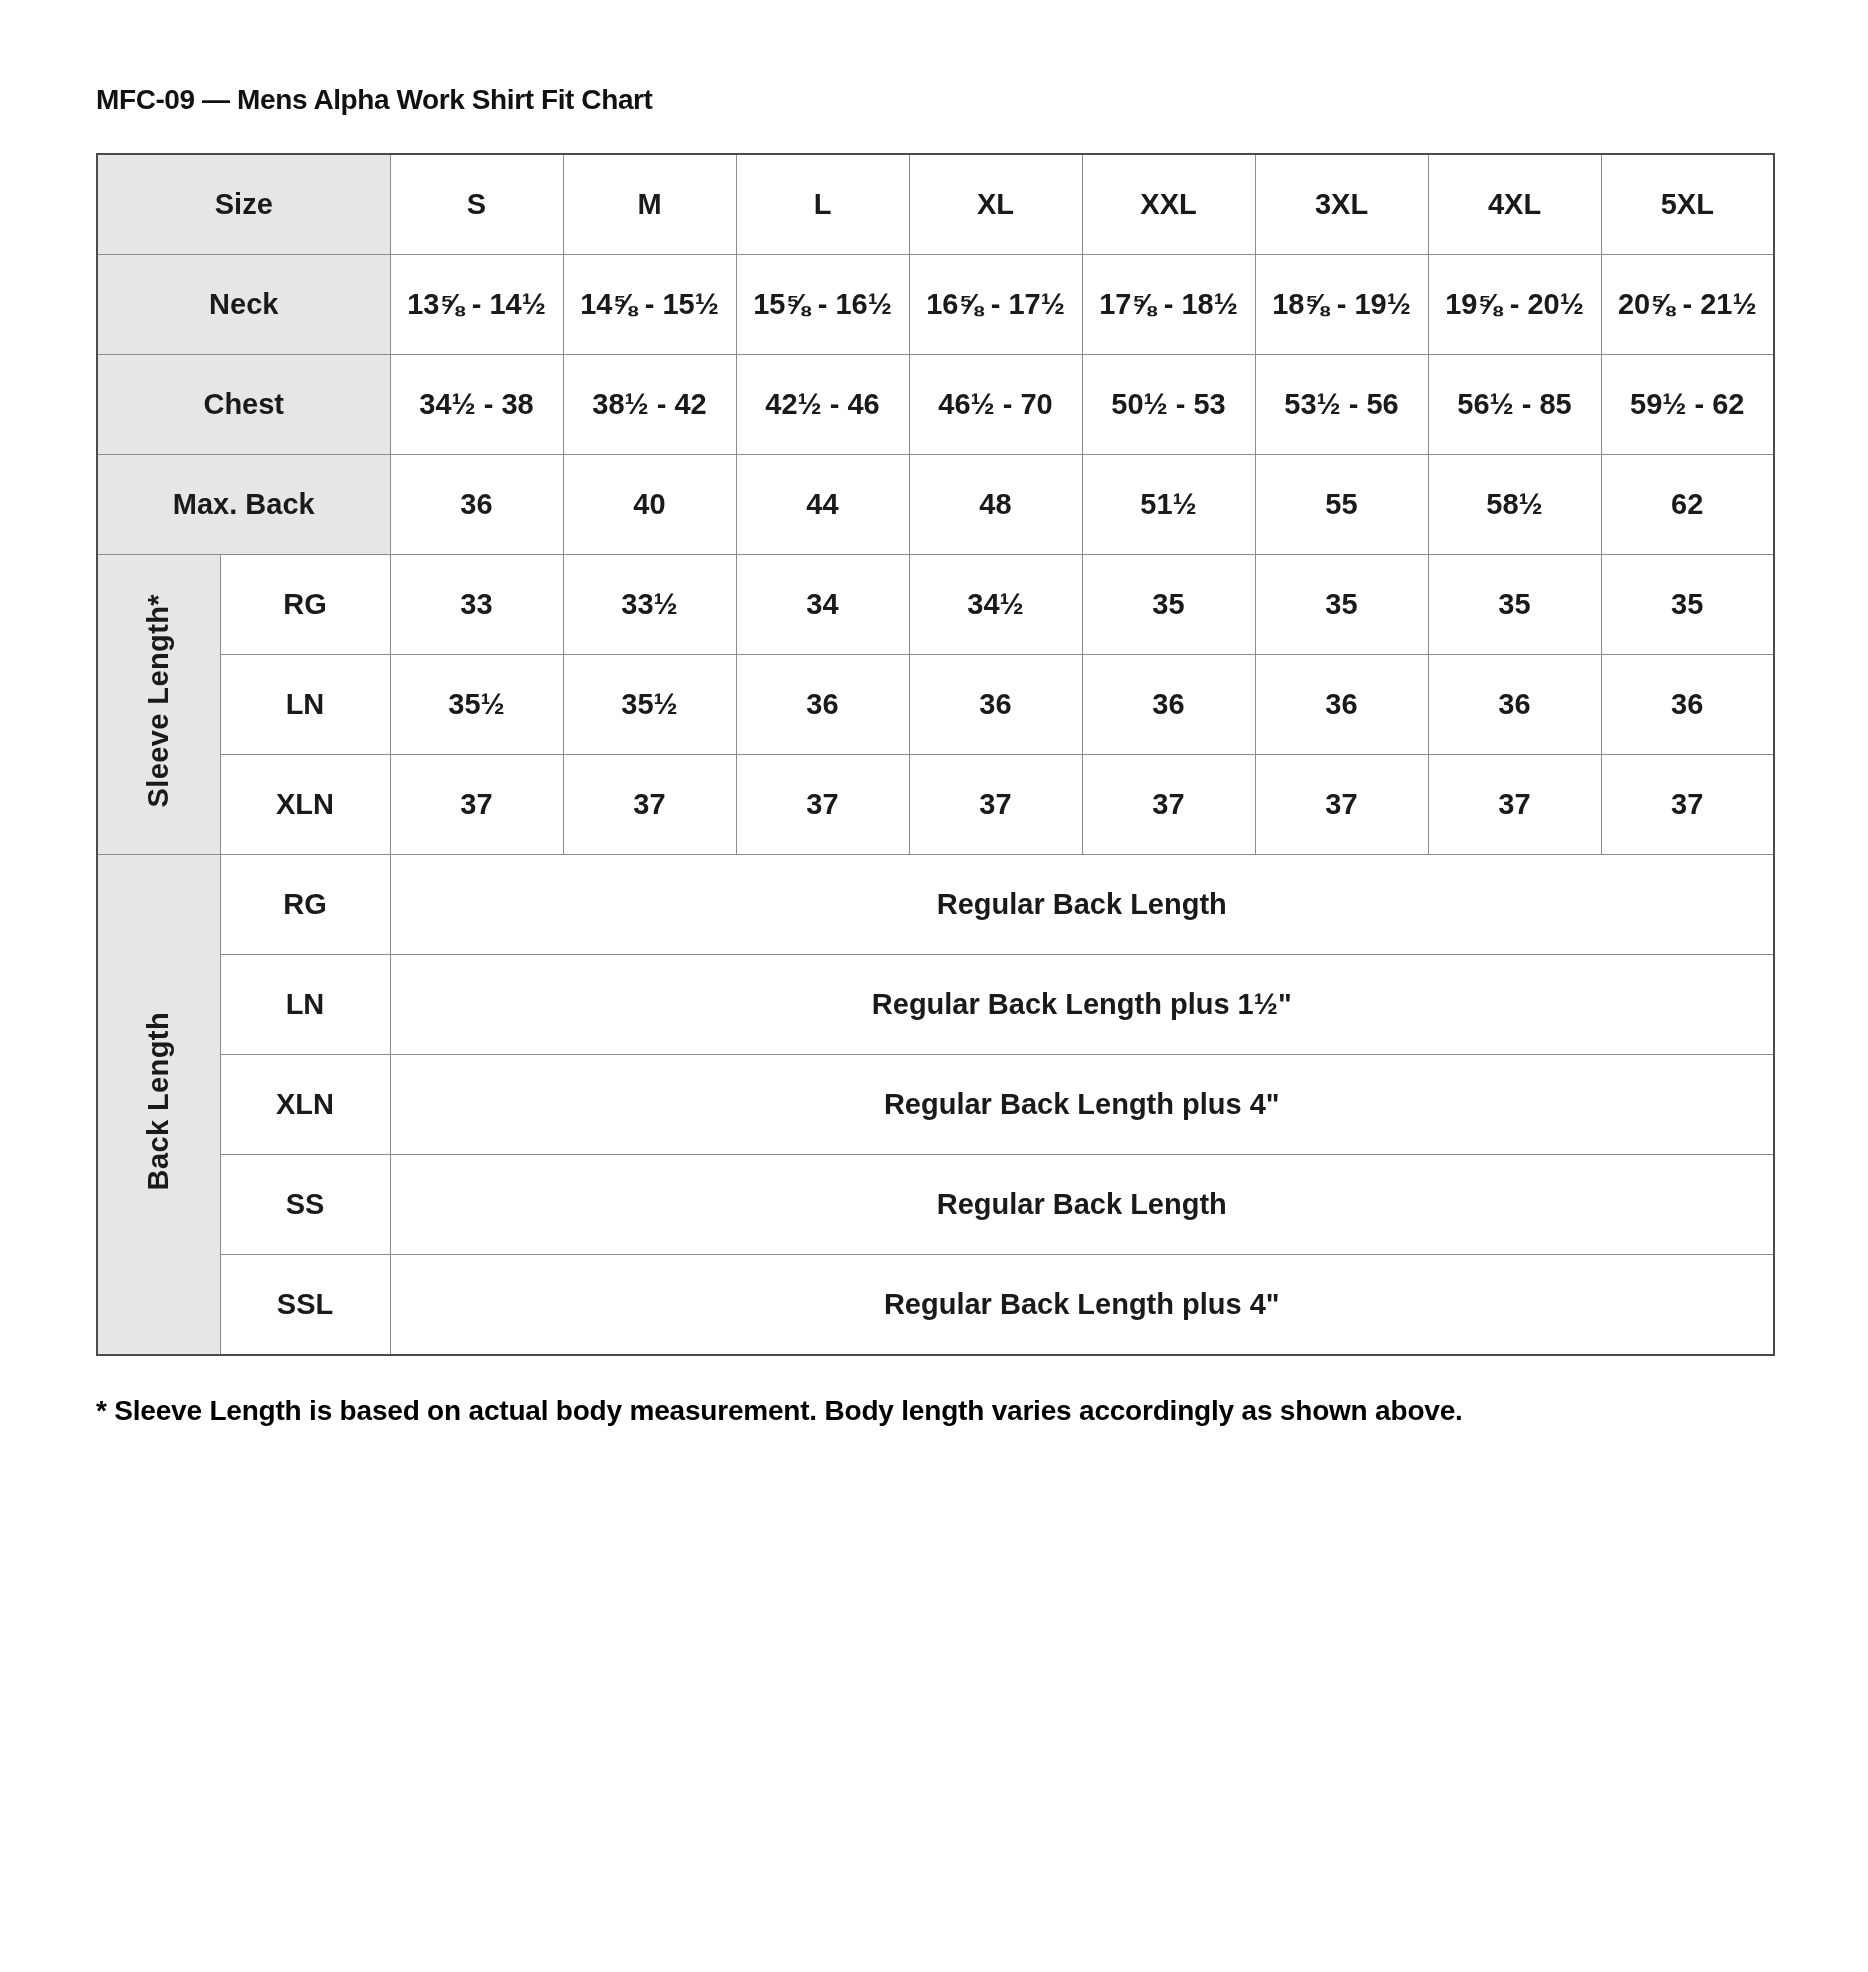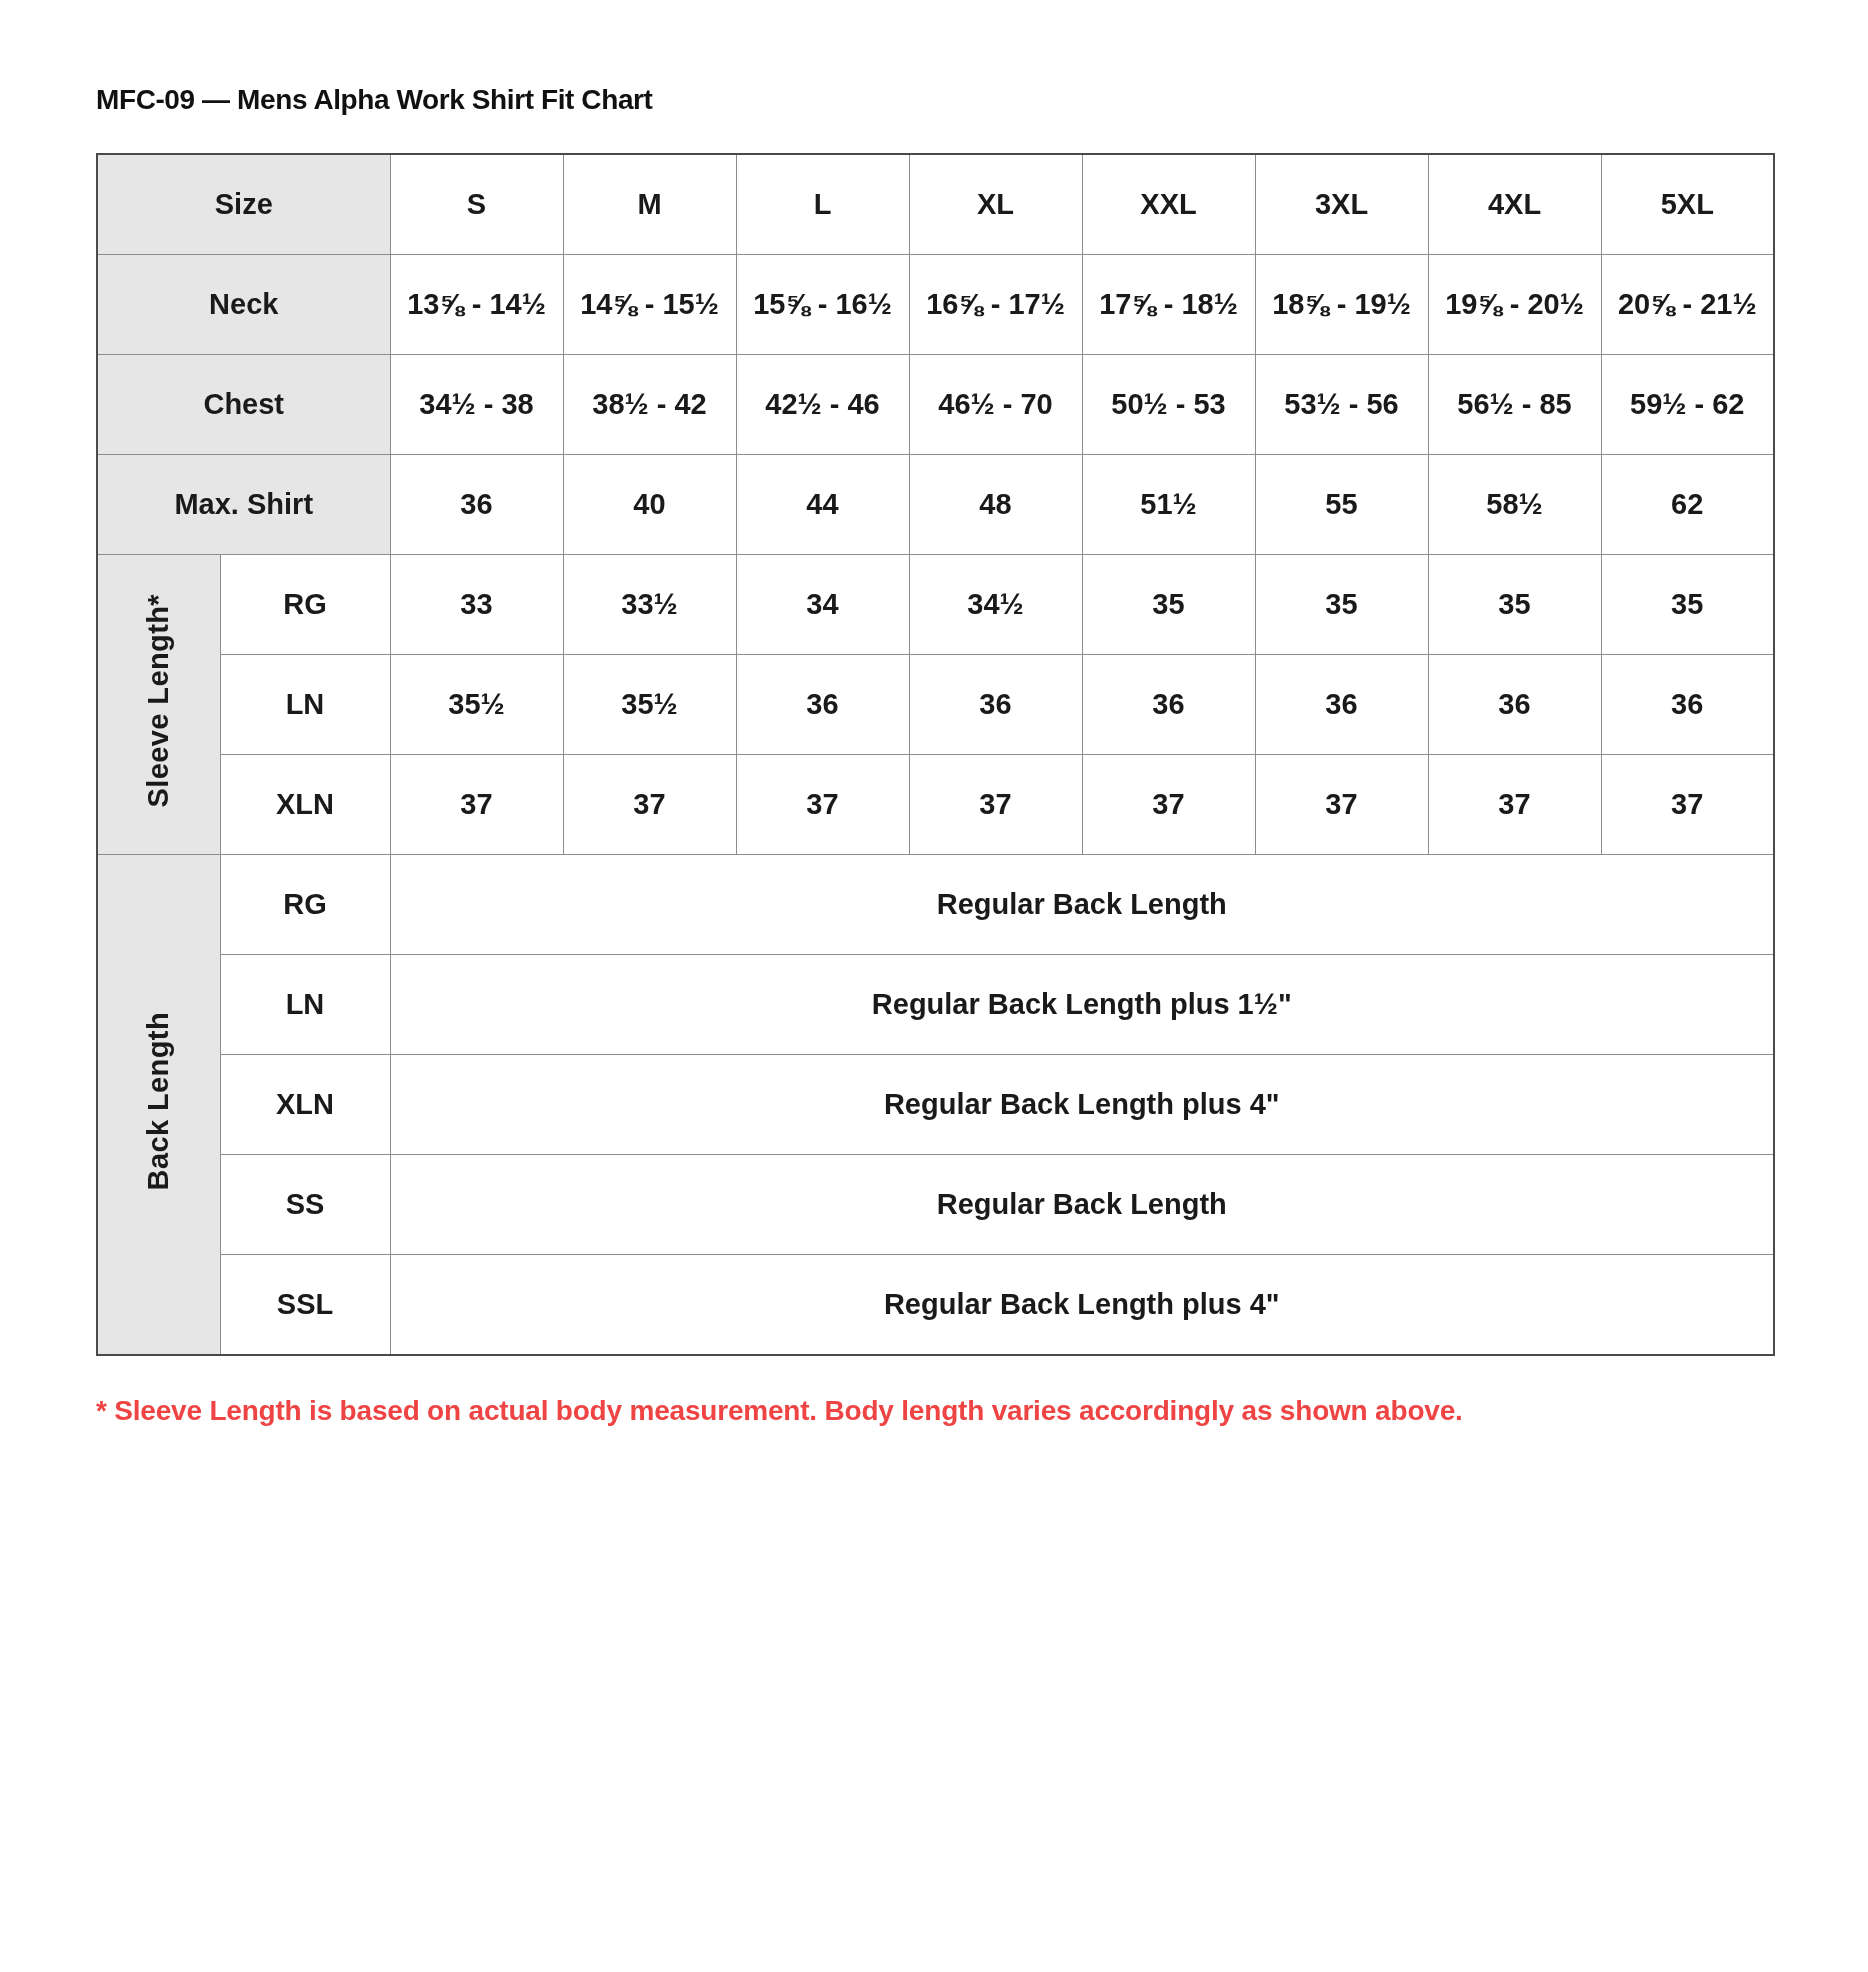--- a/index.html
+++ b/index.html
@@ -82,21 +82,21 @@
   .sleeve-row td { height: 123px; }
   .back-row td { height: 127px; }
   .span-note {
     font-size: 31px;
     font-weight: bold;
   }
   .footnote {
     margin-top: 39px;
     font-size: 28px;
     font-weight: bold;
-    color: #ef4444;
+    color: #000000;
     letter-spacing: -0.2px;
   }
 </style>
 </head>
 <body>
 
 <div class="page">
 
   <h1 class="page-title">MFC-09 — Mens Alpha Work Shirt Fit Chart</h1>
 
@@ -144,21 +144,21 @@
         <td>38½ - 42</td>
         <td>42½ - 46</td>
         <td>46½ - 70</td>
         <td>50½ - 53</td>
         <td>53½ - 56</td>
         <td>56½ - 85</td>
         <td>59½ - 62</td>
       </tr>
 
       <tr class="mid-row">
-        <td class="rowlabel" colspan="2">Max. Shirt</td>
+        <td class="rowlabel" colspan="2">Max. Back</td>
         <td>36</td>
         <td>40</td>
         <td>44</td>
         <td>48</td>
         <td>51½</td>
         <td>55</td>
         <td>58½</td>
         <td>62</td>
       </tr>
 

